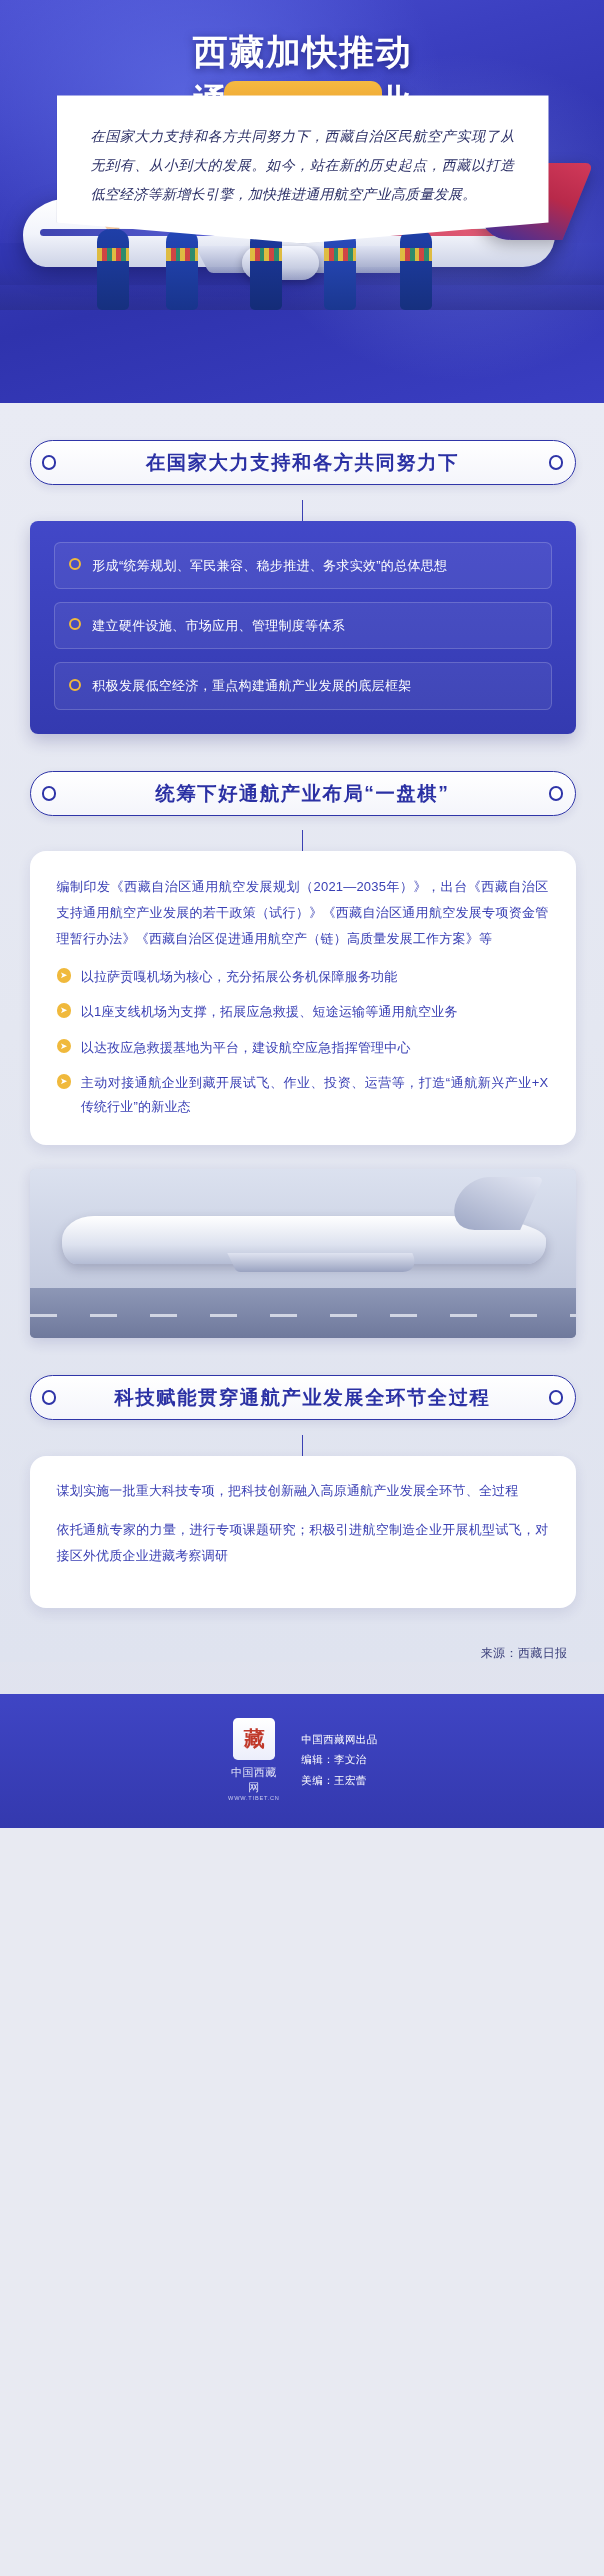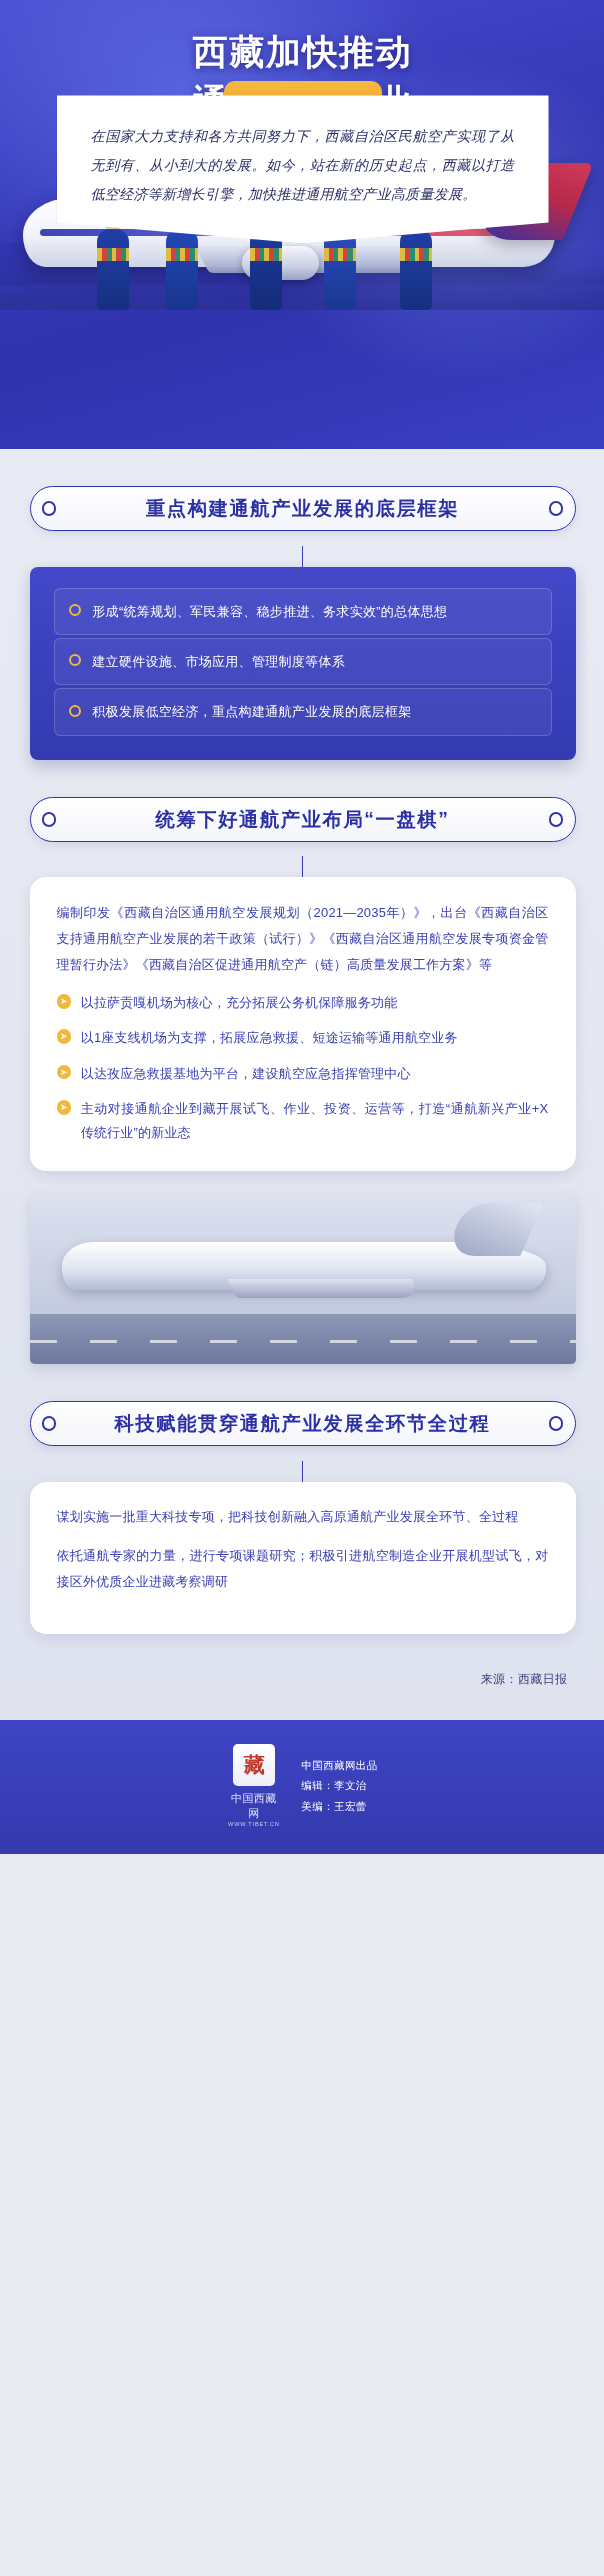--- a/index.html
+++ b/index.html
@@ -13,21 +13,21 @@
     width: 605px;
     position: relative;
     overflow: hidden;
     background: linear-gradient(180deg, #e9ebf3 0%, #e6e8f1 60%, #dfe2ee 100%);
   }
 
   
   .hero {
     position: relative;
     width: 605px;
-    height: 449px;
+    height: 403px;
     background: linear-gradient(165deg, #4a4fd0 0%, #3b3fc0 28%, #2f33ad 60%, #3a3ec2 100%);
     overflow: hidden;
   }
   .hero:before {
     content: "";
     position: absolute;
     left: -97px; top: -129px;
     width: 564px; height: 451px;
     background: radial-gradient(ellipse at center, rgba(120,140,255,0.45) 0%, rgba(70,80,200,0.0) 65%);
     pointer-events: none;
@@ -256,21 +256,21 @@
     padding: 22.6px 27px 26px;
     box-shadow: 0 4.8px 13px rgba(40,40,120,.10);
   }
   .bullet-row {
     display: flex;
     align-items: flex-start;
     background: rgba(255,255,255,0.06);
     border: 0.8px solid rgba(255,255,255,0.18);
     border-radius: 6.4px;
     padding: 12px 14.5px;
-    margin-bottom: 3px;
+    margin-bottom: 13px;
   }
   .bullet-row:last-child { margin-bottom: 0; }
   .bullet-row .dot {
     flex: 0 0 auto;
     width: 12px; height: 12px; border-radius: 50%;
     border: 2.4px solid #f0b93c;
     margin-top: 3.2px; margin-right: 11.3px;
   }
   .bullet-row .txt {
     color: #ffffff;
@@ -480,21 +480,21 @@
     </div>
     <div class="hero-bottom"></div>
   </div>
 
   <div class="body-area">
 
     <div class="section">
       <div class="sec-head">
         <span class="ring l"></span>
         <span class="ring r"></span>
-        <span class="sec-title">重点构建通航产业发展的底层框架</span>
+        <span class="sec-title">在国家大力支持和各方共同努力下</span>
       </div>
       <div class="sec-body">
         <div class="connector"></div>
         <div class="card-blue">
           <div class="bullet-row">
             <span class="dot"></span>
             <span class="txt">形成“统筹规划、军民兼容、稳步推进、务求实效”的总体思想</span>
           </div>
           <div class="bullet-row">
             <span class="dot"></span>

